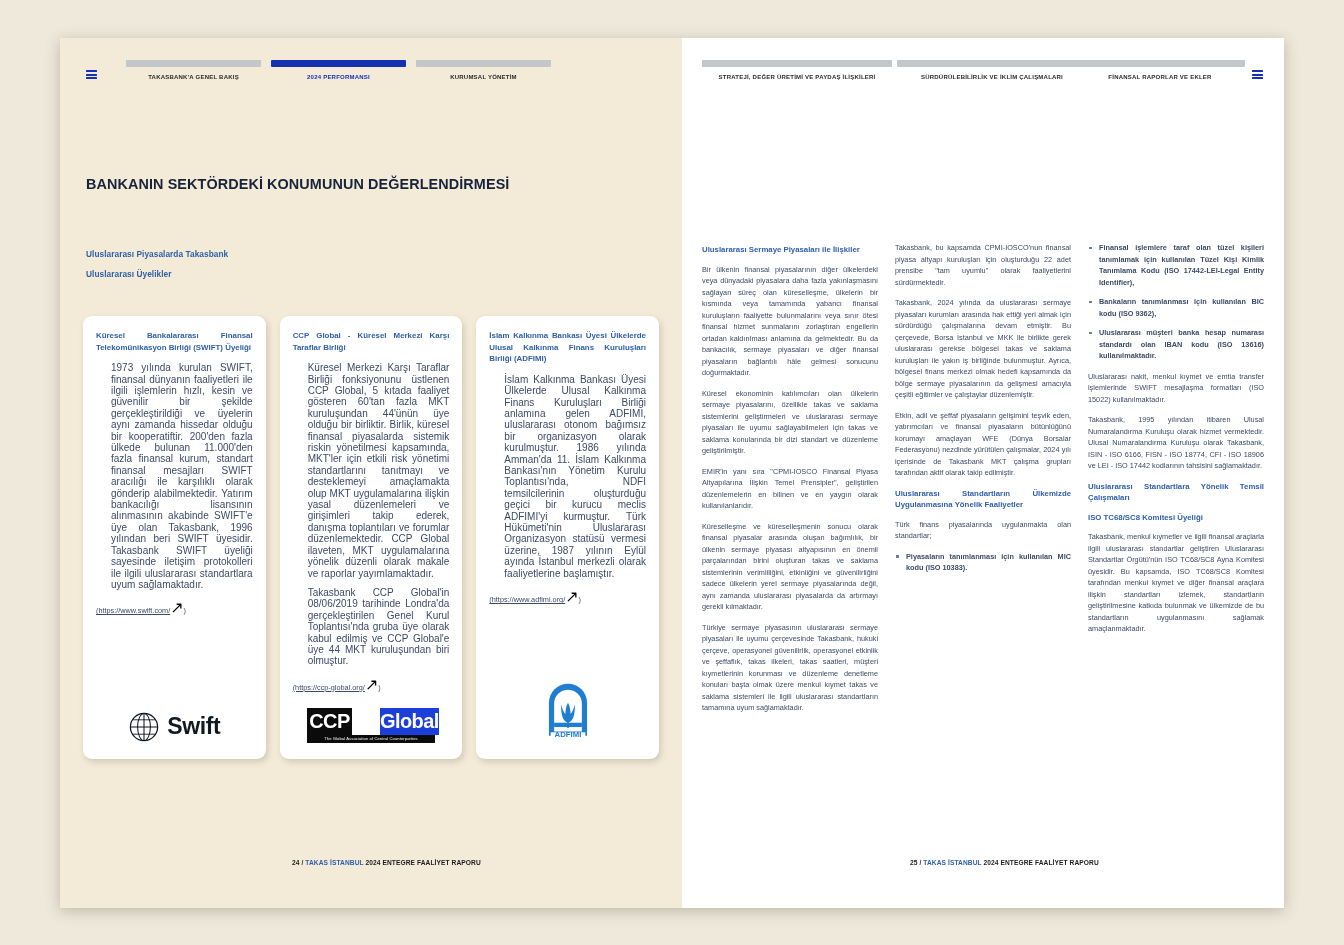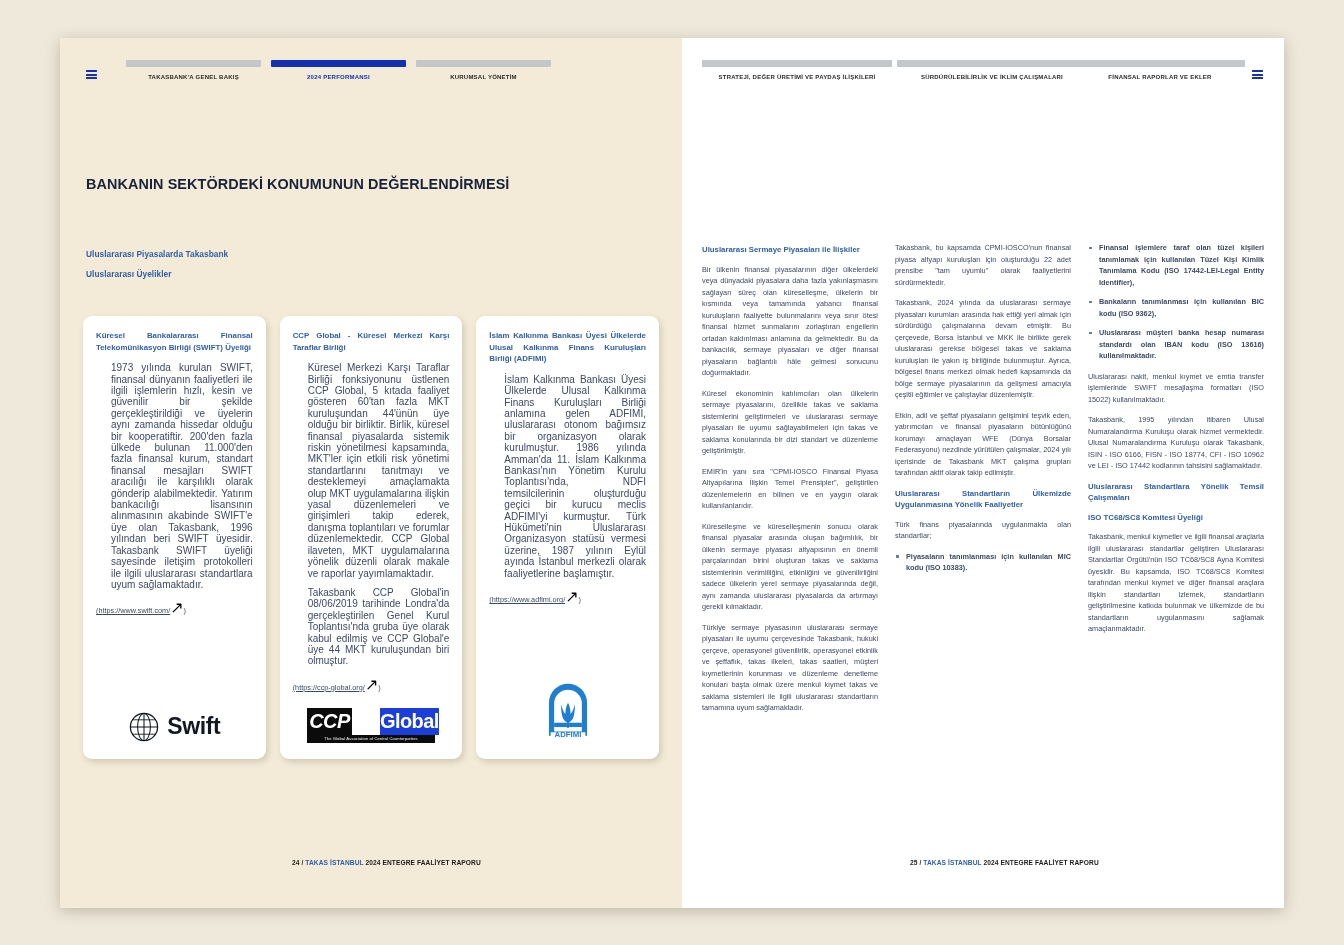--- a/index.html
+++ b/index.html
@@ -104,21 +104,21 @@
   }
 
   
   .swift-logo { display: flex; align-items: center; gap: 7px; }
   .swift-word { font-size: 23px; font-weight: 700; color: #101820; letter-spacing: -.4px; text-align: center; }
   
   .ccp-logo { width: 128px; }
   .ccp-row { display: flex; height: 27px; }
   .ccp-black { background: #0b0b0b; color: #fff; flex: 0 0 45px;
       display:flex; align-items:center; justify-content:center;
-      font-size: 20px; font-weight: 700; letter-spacing: -.6px; font-style: italic; }
+      font-size: 20px; font-weight: 700; letter-spacing: -.6px; }
   .ccp-blue { background: #1b3fd8; color: #fff; flex: 1;
       display:flex; align-items:center; justify-content:center;
       font-size: 20px; font-weight: 700; letter-spacing: -.6px; margin-left: 28px; }
   .ccp-sub { background: #0b0b0b; color: #fff; font-size: 4.1px;
       text-align: center; padding: 1.5px 0; letter-spacing: .1px; }
   
   .adfimi-logo { width: 52px; }
 
   
   .cols {
@@ -302,21 +302,21 @@
           </ul>
         </div>
 
         <div class="col">
           <ul>
             <li>Finansal işlemlere taraf olan tüzel kişileri tanımlamak için kullanılan Tüzel Kişi Kimlik Tanımlama Kodu (ISO 17442-LEI-Legal Entity Identifier),</li>
             <li>Bankaların tanımlanması için kullanılan BIC kodu (ISO 9362),</li>
             <li>Uluslararası müşteri banka hesap numarası standardı olan IBAN kodu (ISO 13616) kullanılmaktadır.</li>
           </ul>
           <p>Uluslararası nakit, menkul kıymet ve emtia transfer işlemlerinde SWIFT mesajlaşma formatları (ISO 15022) kullanılmaktadır.</p>
-          <p>Takasbank, 1995 yılından itibaren Ulusal Numaralandırma Kuruluşu olarak hizmet vermektedir. Ulusal Numaralandırma Kuruluşu olarak Takasbank, ISIN - ISO 6166, FISN - ISO 18774, CFI - ISO 10962 ve LEI - ISO 17442 kodlarının tahsisini sağlamaktadır.</p>
+          <p>Takasbank, 1995 yılından itibaren Ulusal Numaralandırma Kuruluşu olarak hizmet vermektedir. Ulusal Numaralandırma Kuruluşu olarak Takasbank, ISIN - ISO 6166, FISN - ISO 18774, CFI - ISO 18906 ve LEI - ISO 17442 kodlarının tahsisini sağlamaktadır.</p>
           <h4>Uluslararası Standartlara Yönelik Temsil Çalışmaları</h4>
           <h4>ISO TC68/SC8 Komitesi Üyeliği</h4>
           <p>Takasbank, menkul kıymetler ve ilgili finansal araçlarla ilgili uluslararası standartlar geliştiren Uluslararası Standartlar Örgütü'nün ISO TC68/SC8 Ayna Komitesi üyesidir. Bu kapsamda, ISO TC68/SC8 Komitesi tarafından menkul kıymet ve diğer finansal araçlara ilişkin standartları izlemek, standartların geliştirilmesine katkıda bulunmak ve ülkemizde de bu standartların uygulanmasını sağlamak amaçlanmaktadır.</p>
         </div>
 
       </div>
 
       <div class="footer footer-right">
         <span>25 /</span>
         <span class="brand">TAKAS İSTANBUL</span>

